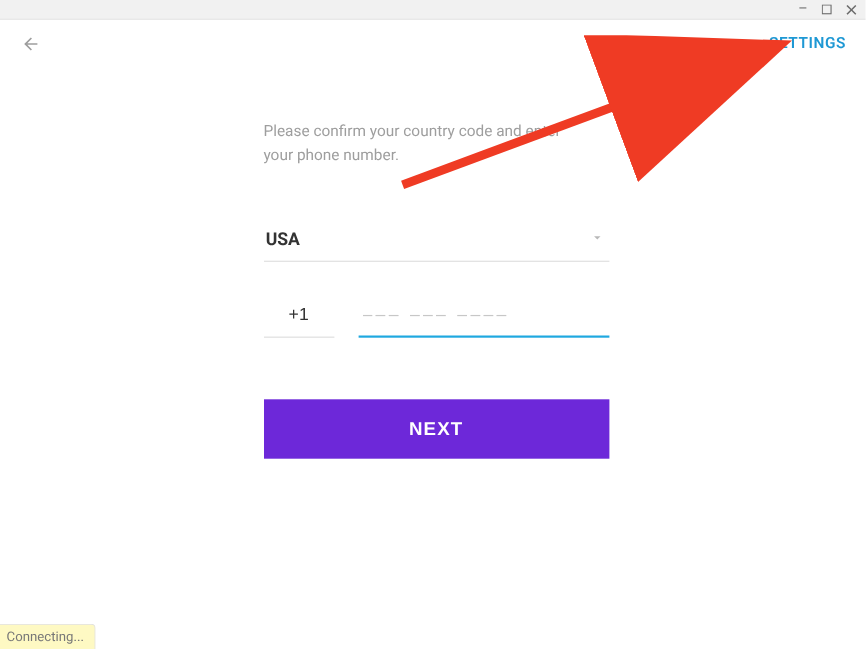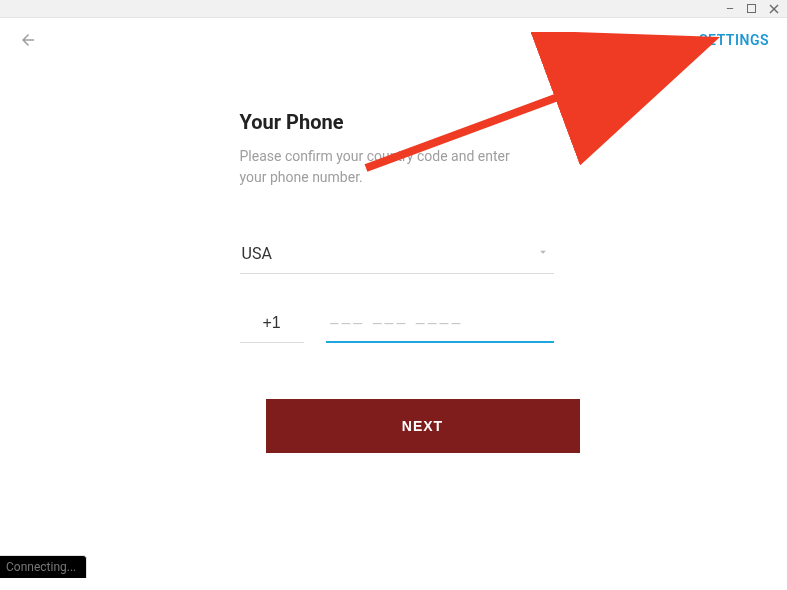--- a/index.html
+++ b/index.html
@@ -78,20 +78,21 @@
     align-items: center;
     justify-content: space-between;
     border-bottom: 1px solid #dcdcdc;
     padding: 0 4px 10px 2px;
     cursor: pointer;
     margin-bottom: 34px;
   }
   .country-name {
     font-size: 16px;
     color: #333;
+    font-weight: bold;
   }
   .chevron {
     color: #b8b8b8;
   }
   .phone-row {
     display: flex;
     align-items: flex-end;
     gap: 22px;
     margin-bottom: 56px;
   }
@@ -117,34 +118,33 @@
     background: transparent;
     letter-spacing: 3px;
   }
   .number-field::placeholder {
     color: #c7c7c7;
     letter-spacing: 3px;
   }
   .next-btn {
     width: 100%;
     height: 54px;
-    background: #7f1d1d;
+    background: #6d28d9;
     color: #ffffff;
     border: none;
-    font-size: 14px;
+    font-size: 17px;
     font-weight: 600;
     letter-spacing: 1px;
     cursor: pointer;
-    margin-left: 26px;
   }
   .status-pill {
     position: absolute;
     left: 0;
-    bottom: 12px;
-    background: #000000;
+    bottom: 0;
+    background: #fef9c3;
     color: #777;
     font-size: 12px;
     padding: 4px 10px 4px 6px;
     border: 1px solid #e0e0e0;
     border-left: none;
     border-bottom: none;
     border-top-right-radius: 4px;
     margin-top: 16px;
   }
   .annotation-arrow {
@@ -177,21 +177,20 @@
 <div class="topbar">
   <div class="back-btn">
     <svg width="18" height="18" viewBox="0 0 24 24">
       <path d="M20 11H7.83l5.59-5.59L12 4l-8 8 8 8 1.41-1.41L7.83 13H20z" fill="#9e9e9e"></path>
     </svg>
   </div>
   <div class="settings-link">SETTINGS</div>
 </div>
 
 <div class="content">
-  <div class="heading">Your Phone</div>
   <div class="subtext">Please confirm your country code and enter your phone number.</div>
 
   <div class="country-row">
     <span class="country-name">USA</span>
     <span class="chevron">
       <svg width="14" height="14" viewBox="0 0 24 24">
           <path d="M7 10l5 5 5-5z" fill="#b8b8b8"></path>
         </svg>
     </span>
   </div>

